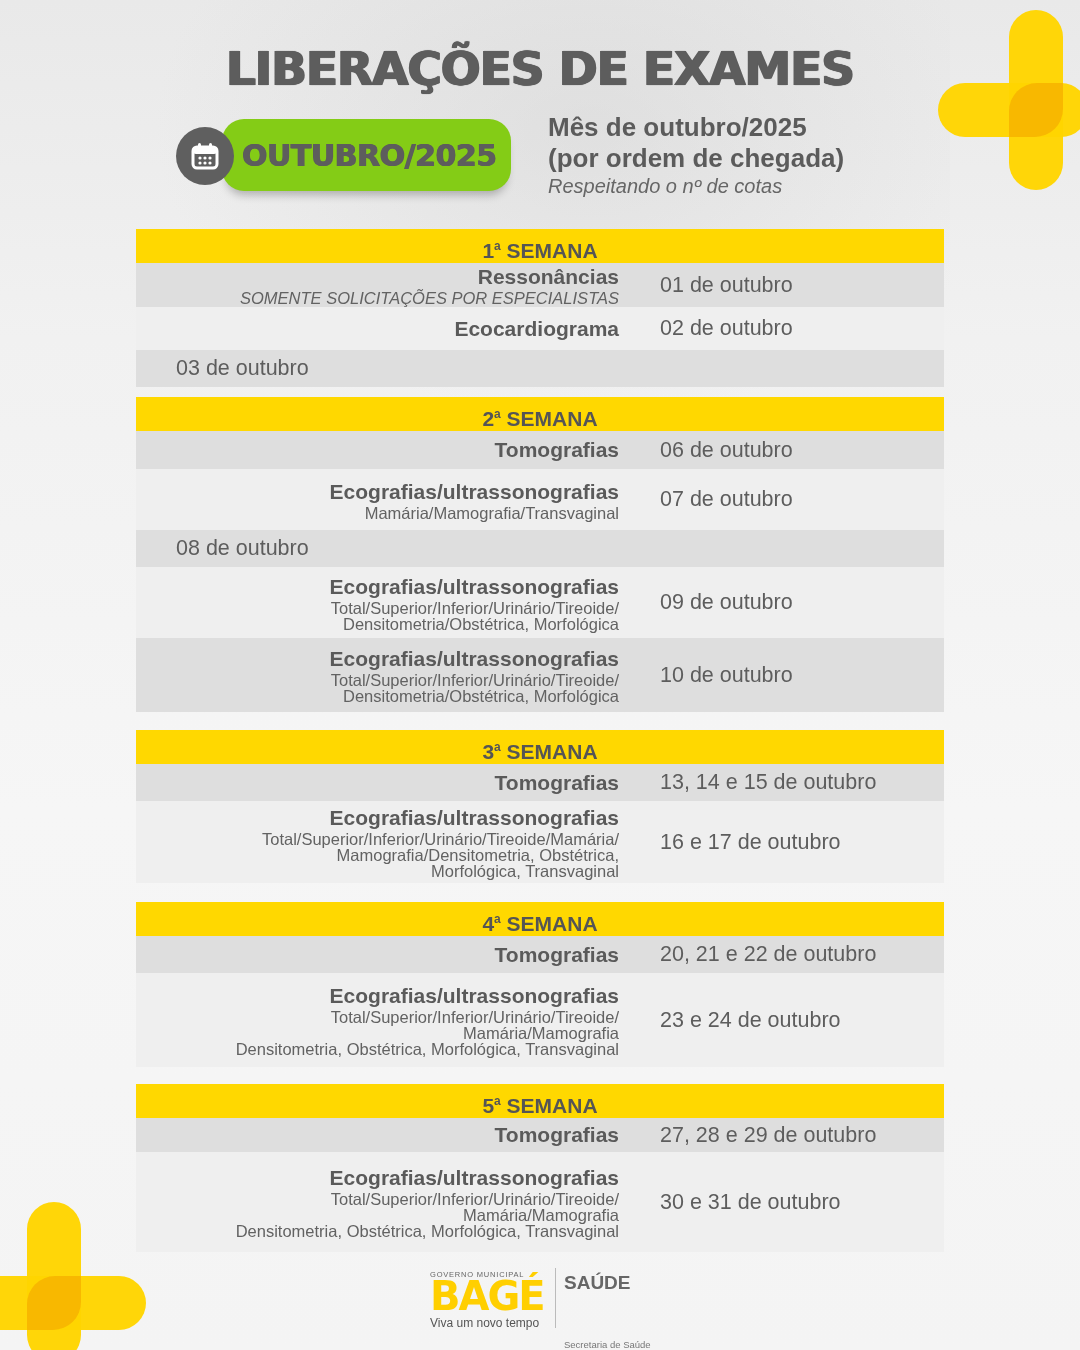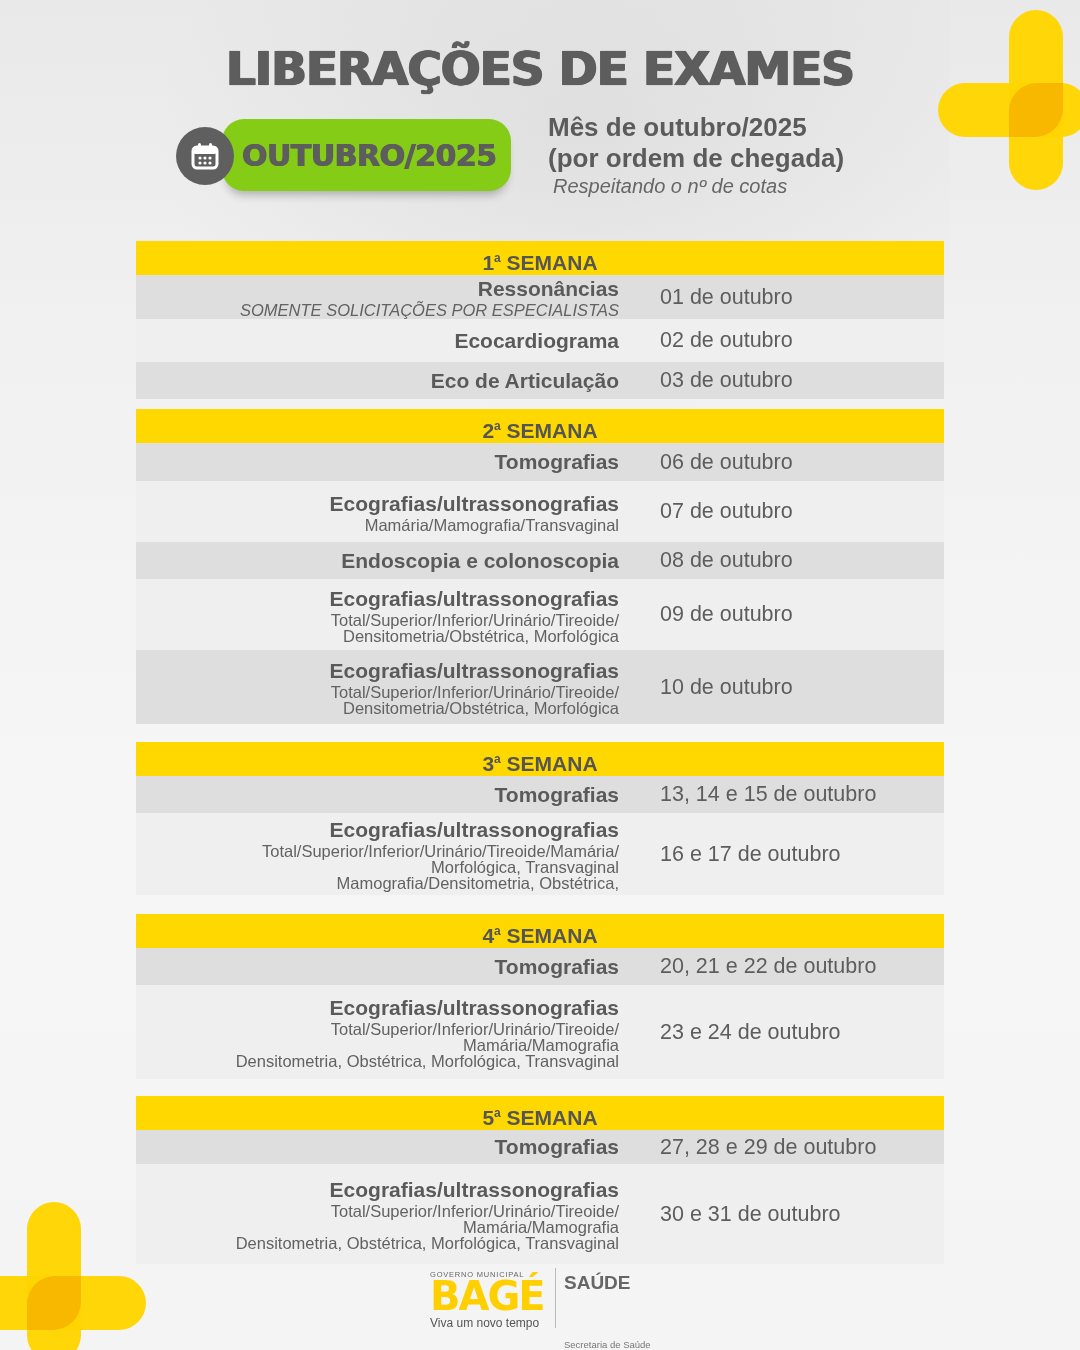--- a/index.html
+++ b/index.html
@@ -44,26 +44,26 @@
     color: #5d5d5d; letter-spacing: -0.5px;
     text-shadow: 0.6px 0 0 #5d5d5d, -0.6px 0 0 #5d5d5d;
   }
   .cal-circle {
     position: absolute; left: 176px; top: 127px; width: 58px; height: 58px;
     border-radius: 50%; background: #5f5f5f; z-index: 2;
     display: flex; align-items: center; justify-content: center;
   }
   .subtitle { position: absolute; left: 548px; top: 112px; color: #5b5b5b; }
   .subtitle .l1, .subtitle .l2 { font-size: 26px; font-weight: 700; line-height: 31px; }
-  .subtitle .l3 { font-size: 20px; font-style: italic; margin-left: 5px; margin-top: 1px; color: #666; }
+  .subtitle .l3 { font-size: 20px; font-style: italic; margin-top: 1px; color: #666; }
 
   .schedule { position: absolute; left: 136px; width: 808px; }
   .week-header {
     background: #ffd800; height: 34px; text-align: center;
-    font-weight: 700; font-size: 21px; line-height: 34px; color: #555; margin-top: 12px;
+    font-weight: 700; font-size: 21px; line-height: 34px; color: #555;
   }
   .week-header sup { font-size: 12px; vertical-align: 8px; }
   .row { display: flex; align-items: center; }
   .row.dark { background: #dedede; }
   .row.light { background: #efefef; }
   .row .exam { width: 484px; text-align: right; padding-right: 1px; }
   .row .exam .name { font-size: 21px; font-weight: 700; color: #5a5a5a; line-height: 26px; }
   .row .exam .detail { font-size: 16.5px; color: #626262; line-height: 16px; }
   .row .exam .detail.italic { font-style: italic; padding-left: 20px; }
   .row .date { padding-left: 40px; font-size: 21.5px; color: #5d5d5d; }
@@ -130,46 +130,40 @@
       </div>
     <div class="date">01 de outubro</div>
   </div>
   <div class="row light" style="height:43px;">
     <div class="exam">
         <div class="name">Ecocardiograma</div>
       </div>
     <div class="date">02 de outubro</div>
   </div>
   <div class="row dark" style="height:37px;">
-    <div class="exam">
-        <div class="name">Eco de Articulação</div>
-      </div>
     <div class="date">03 de outubro</div>
   </div>
 </div>
 
 <div class="schedule" style="top:397px;">
   <div class="week-header"><span>2</span><sup>a</sup> <span>SEMANA</span></div>
   <div class="row dark" style="height:38px;">
     <div class="exam">
         <div class="name">Tomografias</div>
       </div>
     <div class="date">06 de outubro</div>
   </div>
   <div class="row light" style="height:61px;">
     <div class="exam">
         <div class="name">Ecografias/ultrassonografias</div>
         <div class="detail">Mamária/Mamografia/Transvaginal</div>
       </div>
     <div class="date">07 de outubro</div>
   </div>
   <div class="row dark" style="height:37px;">
-    <div class="exam">
-        <div class="name">Endoscopia e colonoscopia</div>
-      </div>
     <div class="date">08 de outubro</div>
   </div>
   <div class="row light" style="height:71px;">
     <div class="exam">
         <div class="name">Ecografias/ultrassonografias</div>
         <div class="detail">Total/Superior/Inferior/Urinário/Tireoide/</div>
         <div class="detail">Densitometria/Obstétrica, Morfológica</div>
       </div>
     <div class="date">09 de outubro</div>
   </div>
@@ -188,22 +182,22 @@
   <div class="row dark" style="height:37px;">
     <div class="exam">
         <div class="name">Tomografias</div>
       </div>
     <div class="date">13, 14 e 15 de outubro</div>
   </div>
   <div class="row light" style="height:82px;">
     <div class="exam">
         <div class="name">Ecografias/ultrassonografias</div>
         <div class="detail">Total/Superior/Inferior/Urinário/Tireoide/Mamária/</div>
+        <div class="detail">Mamografia/Densitometria, Obstétrica,</div>
         <div class="detail">Morfológica, Transvaginal</div>
-        <div class="detail">Mamografia/Densitometria, Obstétrica,</div>
       </div>
     <div class="date">16 e 17 de outubro</div>
   </div>
 </div>
 
 <div class="schedule" style="top:902px;">
   <div class="week-header"><span>4</span><sup>a</sup> <span>SEMANA</span></div>
   <div class="row dark" style="height:37px;">
     <div class="exam">
         <div class="name">Tomografias</div>

